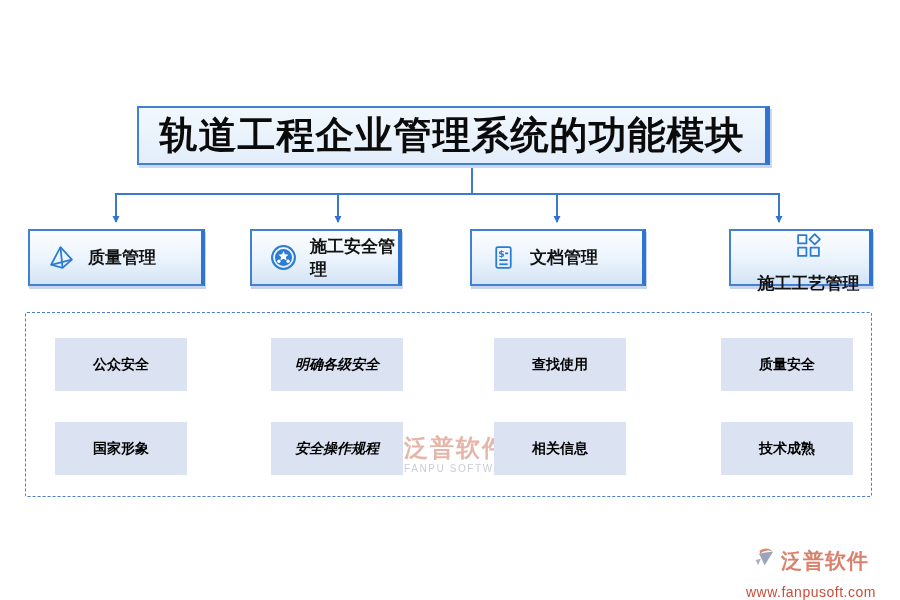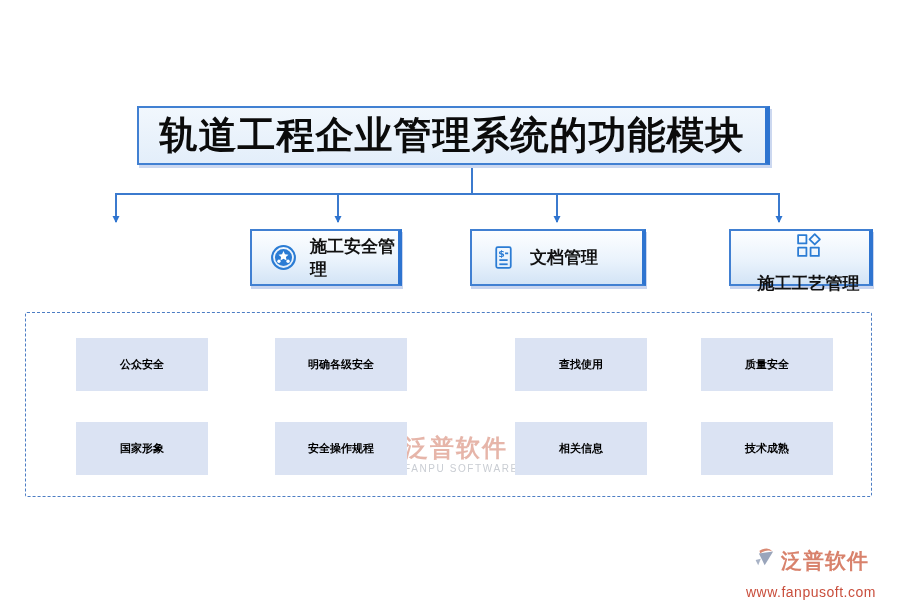--- a/index.html
+++ b/index.html
@@ -37,24 +37,24 @@
   #module-3{left:729px;width:144px;flex-direction:column;}
   
   .group-frame{
     position:absolute;left:25px;top:312px;width:847px;height:185px;box-sizing:border-box;
     border:1.5px dashed #4d7dc4;border-radius:2px;z-index:0;background:transparent;
   }
   
   .sub{
     position:absolute;width:132px;height:53px;background:#dbe3f3;
     display:flex;align-items:center;justify-content:center;
-    font-weight:700;font-size:11px;color:#000;z-index:2;margin-left:21px;
+    font-weight:700;font-size:14px;color:#000;z-index:2;
   }
   .row1{top:338px;} .row2{top:422px;}
-  .col0{left:55px;} .col1{left:254px;} .col2{left:494px;} .col3{left:680px;}
+  .col0{left:55px;} .col1{left:271px;font-style:italic;} .col2{left:494px;} .col3{left:721px;}
   
   .wm-center{position:absolute;left:354px;top:427px;display:flex;align-items:flex-start;gap:4px;z-index:0;}
   .wm-center .wm-text{display:flex;flex-direction:column;margin-top:8px;}
   .wm-center .wm-brand{font-size:24px;font-weight:700;color:rgba(222,156,140,0.75);letter-spacing:2px;line-height:1.1;}
   .wm-center .wm-sub{font-size:10px;color:#c9cdd3;letter-spacing:1.6px;margin-top:2px;}
   .wm-corner{position:absolute;left:746px;top:545px;display:flex;flex-direction:column;align-items:center;z-index:3;}
   .wm-corner .wm-row{display:flex;align-items:center;gap:2px;}
   .wm-corner .wm-brand{font-size:21px;font-weight:700;color:#d8826c;letter-spacing:1px;line-height:1;}
   .wm-corner .wm-url{font-size:14px;font-weight:400;color:#c94e3c;letter-spacing:0.5px;margin-top:9px;}
 </style>
@@ -74,20 +74,30 @@
     <g stroke="#3b7ace" stroke-width="2" fill="none">
       <line x1="472" y1="165" x2="472" y2="194"></line>
       <line x1="116" y1="194" x2="779" y2="194"></line>
       <line x1="116" y1="193" x2="116" y2="222" marker-end="url(#arrow)"></line>
       <line x1="338" y1="193" x2="338" y2="222" marker-end="url(#arrow)"></line>
       <line x1="557" y1="193" x2="557" y2="222" marker-end="url(#arrow)"></line>
       <line x1="779" y1="193" x2="779" y2="222" marker-end="url(#arrow)"></line>
     </g>
   </svg>
 
+  <div class="module" id="module-0">
+    <span class="icon">
+      <svg width="27" height="27" viewBox="0 0 26 26" fill="none" stroke="#2b7cd4" stroke-width="1.7" stroke-linejoin="round">
+        <path d="M12 3 L3 20 L14 23 L23 15 Z"></path>
+        <path d="M12 3 L14 23"></path>
+        <path d="M3 20 L23 15"></path>
+      </svg>
+    </span>
+    <span>质量管理</span>
+  </div>
 
   <div class="module" id="module-1">
     <span class="icon">
       <svg width="27" height="27" viewBox="0 0 26 26">
         <circle cx="13" cy="13" r="11" fill="none" stroke="#2b7cd4" stroke-width="2"></circle>
         <circle cx="13" cy="13" r="8.2" fill="#2b7cd4"></circle>
         <polygon points="13,6.8 14.4,9.9 17.8,10.3 15.3,12.6 16,16 13,14.2 10,16 10.7,12.6 8.2,10.3 11.6,9.9" fill="#ffffff"></polygon>
         <circle cx="8.6" cy="16.6" r="1.6" fill="#ffffff"></circle>
         <circle cx="17.4" cy="16.6" r="1.6" fill="#ffffff"></circle>
       </svg>

